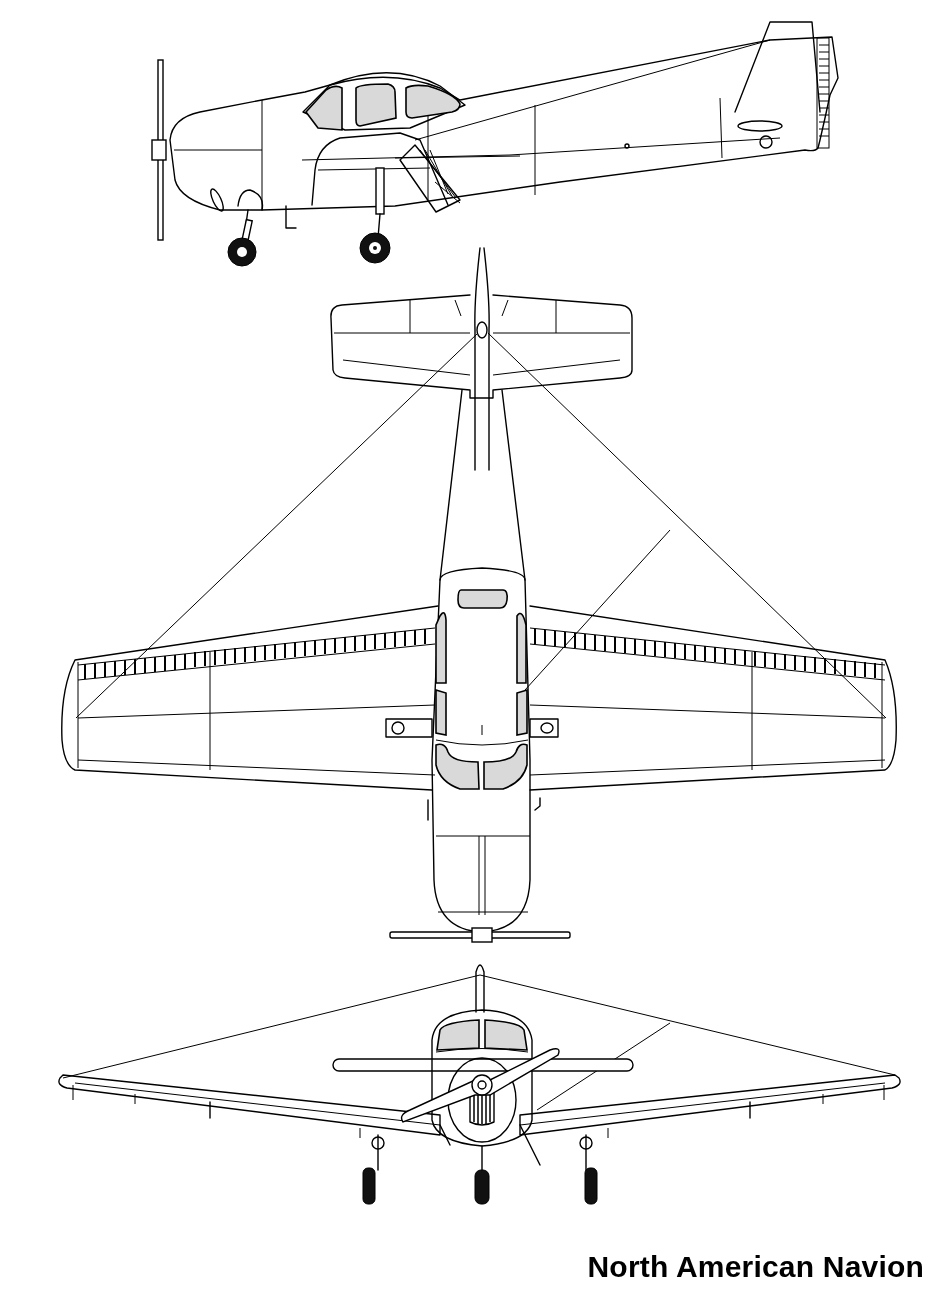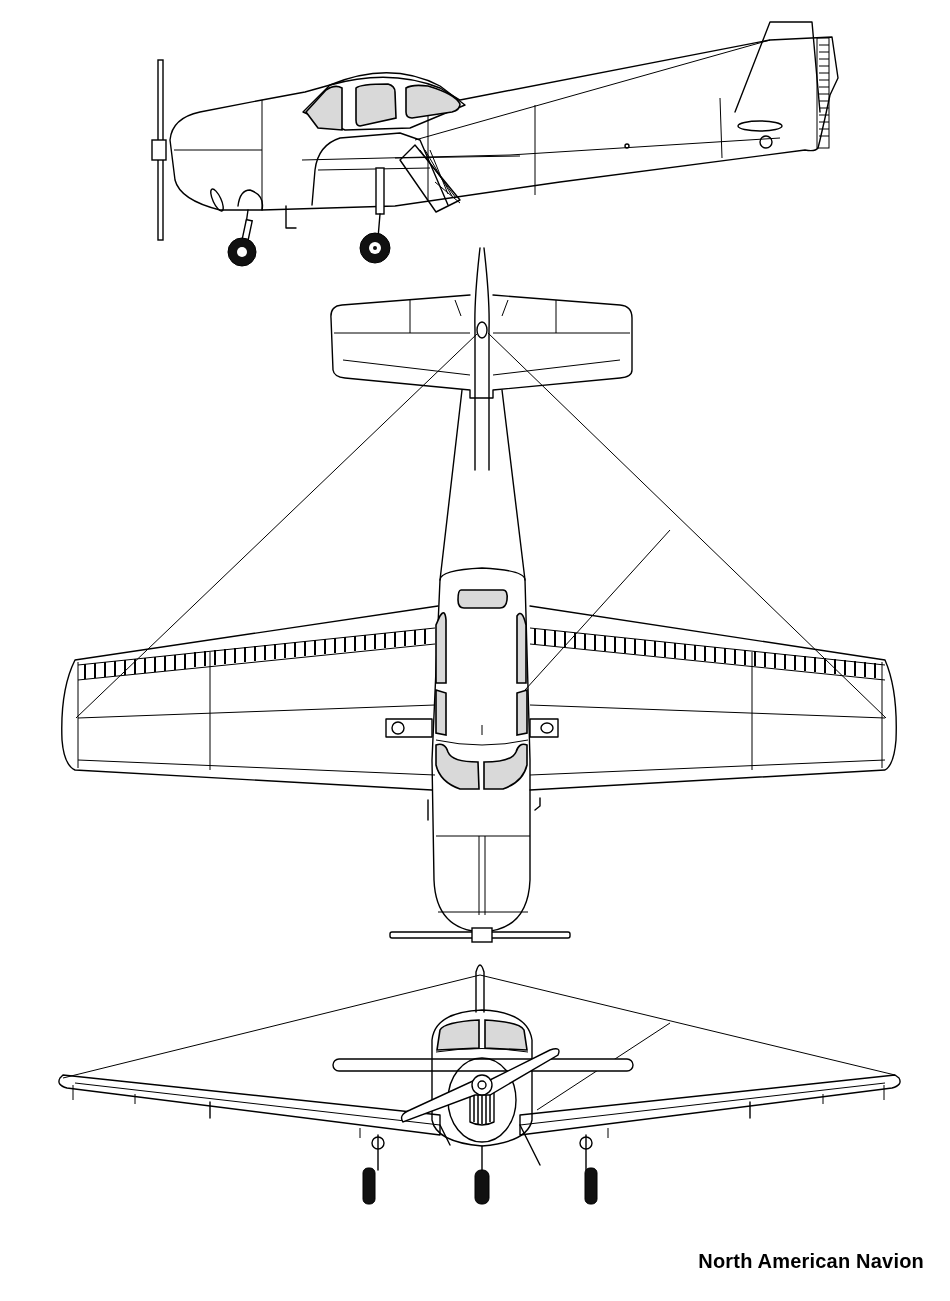--- a/index.html
+++ b/index.html
@@ -1,21 +1,21 @@
 <!DOCTYPE html>
 <html><head>
   <meta charset="utf-8">
   <style>
     html, body { margin: 0; padding: 0; background: #ffffff; }
     body { width: 950px; height: 1301px; position: relative; overflow: hidden; }
     .drawing { position: absolute; left: 0; top: 0; width: 950px; height: 1301px; }
     .caption {
       position: absolute; right: 26px; top: 1250px;
       font-family: "Liberation Sans", sans-serif; font-weight: bold;
-      font-size: 20px; color: #000; letter-spacing: 0.2px; white-space: nowrap;
+      font-size: 30px; color: #000; letter-spacing: 0.2px; white-space: nowrap;
     }
     svg .ln { fill: none; stroke: #000; stroke-width: 1.4; stroke-linejoin: round; stroke-linecap: round; }
     svg .thin { fill: none; stroke: #000; stroke-width: 1; }
     svg .glass { fill: #d9d9d9; stroke: #000; stroke-width: 1.6; }
     svg .tire { fill: #111; stroke: #000; stroke-width: 1; }
     svg .white { fill: #fff; stroke: #000; stroke-width: 1.4; }
   </style>
 </head>
 <body>
 

